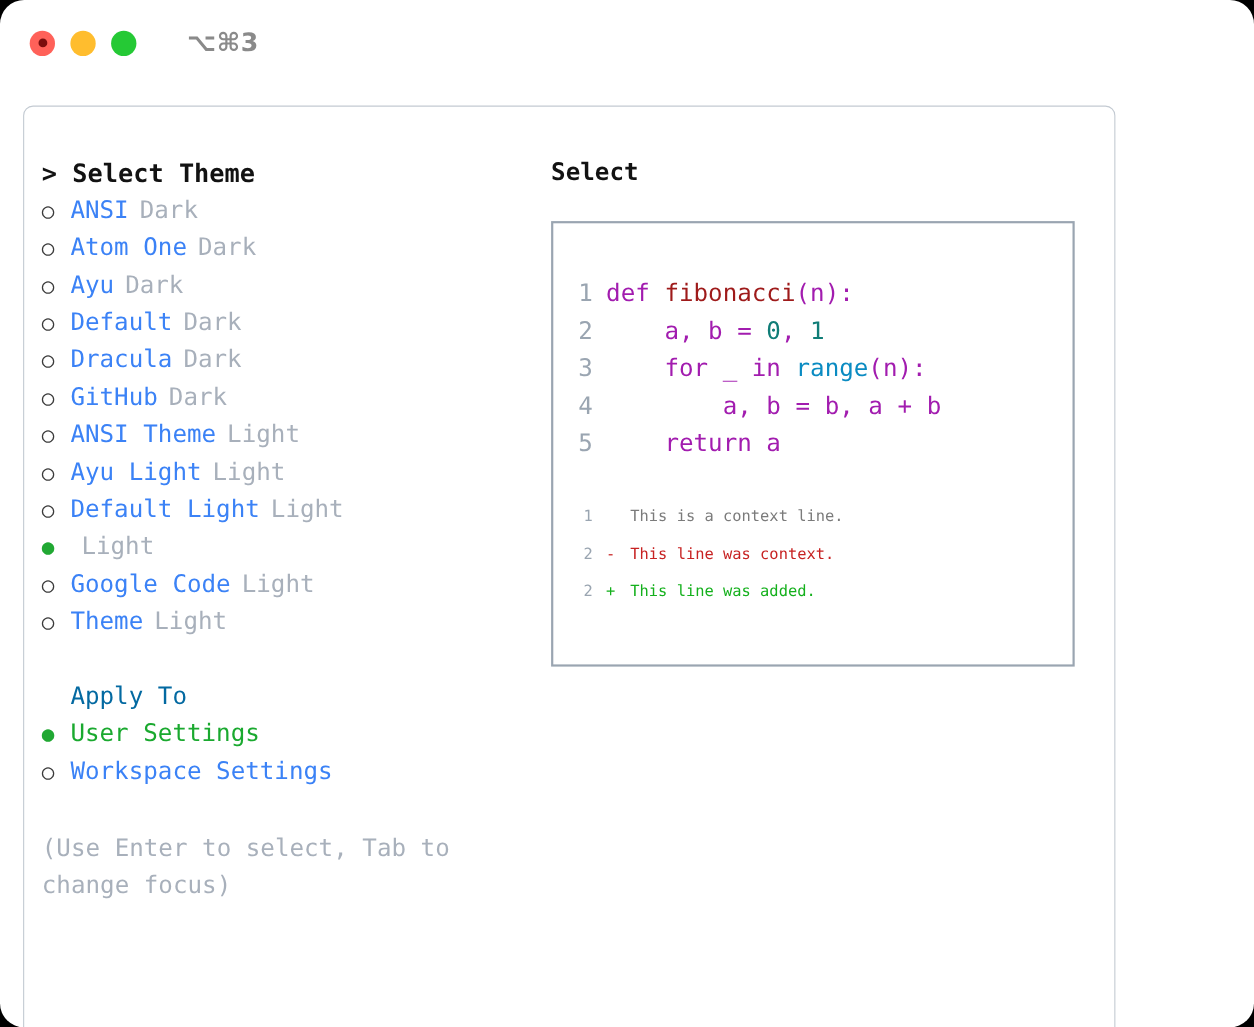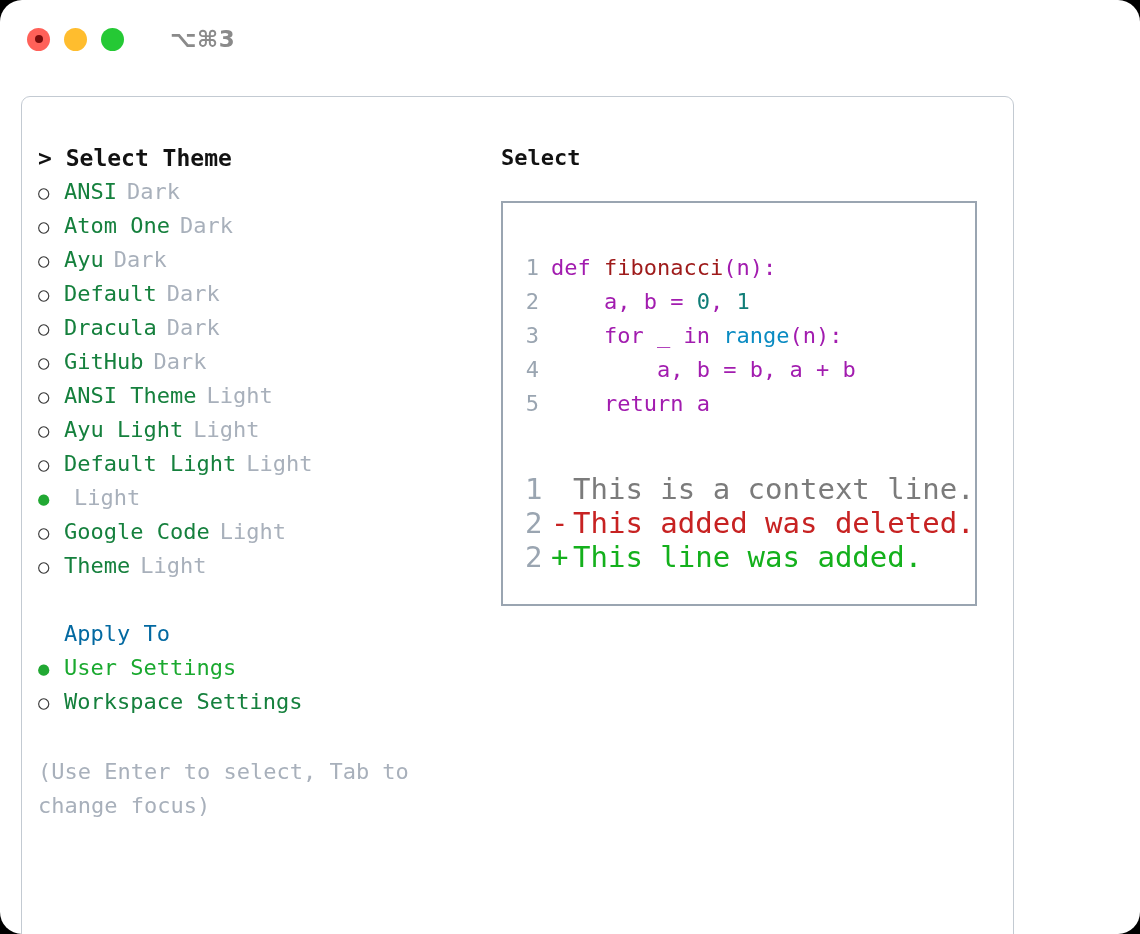--- a/index.html
+++ b/index.html
@@ -111,21 +111,21 @@
     white-space: pre;
   }
   .bullet {
     display: inline-block;
     width: 26px;
     flex: 0 0 26px;
     font-size: 19px;
     color: #3a3a3a;
   }
   .bullet.on { color: #21a833; }
-  .label { color: #15803d; }
+  .label { color: #3b82f6; }
   .row.selected .label { color: #1aa92f; }
   .badge {
     color: #a8b0bb;
     margin-left: 10px;
   }
 
   .apply-header {
     margin-top: 34px;
   }
   .apply-header .label { color: #0369a1; }
@@ -177,22 +177,22 @@
     margin-right: 12px;
   }
   .tok-plain { color: #a21caf; }
   .tok-fn    { color: #9e1a1a; }
   .tok-num   { color: #107d77; }
   .tok-kw    { color: #0a8bc2; }
 
   .diff {
     position: absolute;
     left: 22px;
-    top: 269px;
-    font-size: 29px;
+    top: 250px;
+    font-size: 14px;
     line-height: 34px;
     white-space: pre;
   }
   .mark {
     display: inline-block;
     width: 22px;
     color: inherit;
   }
   .d-ctx { color: #7b7b7b; }
   .d-del { color: #c72222; }
@@ -245,19 +245,19 @@
           </ul>
 
         <div class="hint">(Use Enter to select, Tab to change focus)</div>
       </div>
 
       <div class="right-col">
         <div class="preview-title">Select</div>
 
         <div class="preview-box">
           <div class="code"><span class="cline"><span class="lnum">1</span><span class="tok-plain">def </span><span class="tok-fn">fibonacci</span><span class="tok-plain">(n):</span></span><span class="cline"><span class="lnum">2</span><span class="tok-plain">    a, b = </span><span class="tok-num">0</span><span class="tok-plain">, </span><span class="tok-num">1</span></span><span class="cline"><span class="lnum">3</span><span class="tok-plain">    for _ in </span><span class="tok-kw">range</span><span class="tok-plain">(n):</span></span><span class="cline"><span class="lnum">4</span><span class="tok-plain">        a, b = b, a + b</span></span><span class="cline"><span class="lnum">5</span><span class="tok-plain">    return a</span></span></div>
-          <div class="diff"><span class="cline d-ctx"><span class="lnum">1</span><span class="mark"> </span><span>This is a context line.</span></span><span class="cline d-del"><span class="lnum">2</span><span class="mark">-</span><span>This added was deleted.</span></span><span class="cline d-add"><span class="lnum">2</span><span class="mark">+</span><span>This line was added.</span></span></div>
+          <div class="diff"><span class="cline d-ctx"><span class="lnum">1</span><span class="mark"> </span><span>This is a context line.</span></span><span class="cline d-del"><span class="lnum">2</span><span class="mark">-</span><span>This line was context.</span></span><span class="cline d-add"><span class="lnum">2</span><span class="mark">+</span><span>This line was added.</span></span></div>
         </div>
       </div>
 
     </div>
   </div>
 </div>
 
 </body></html>

